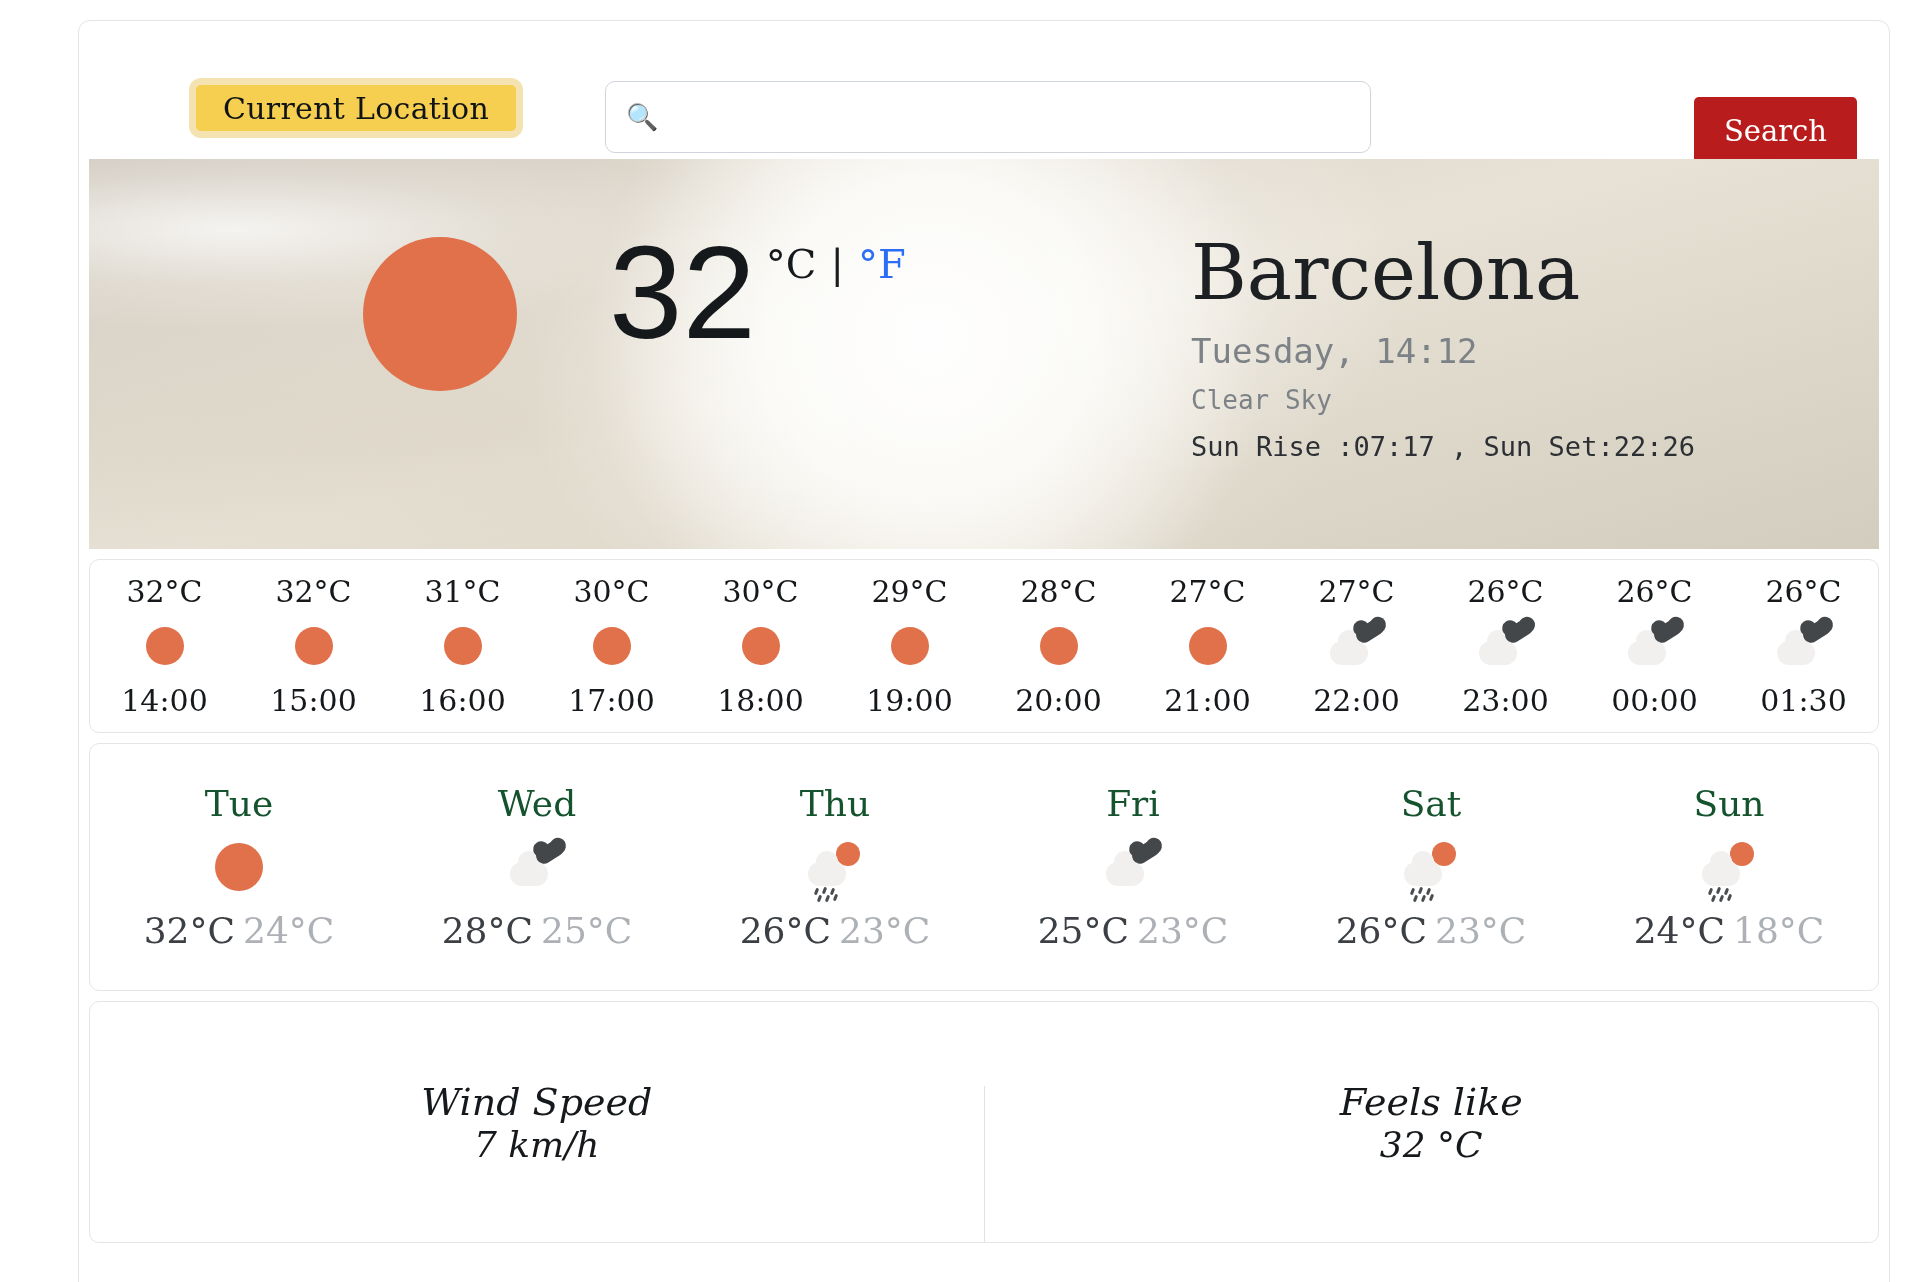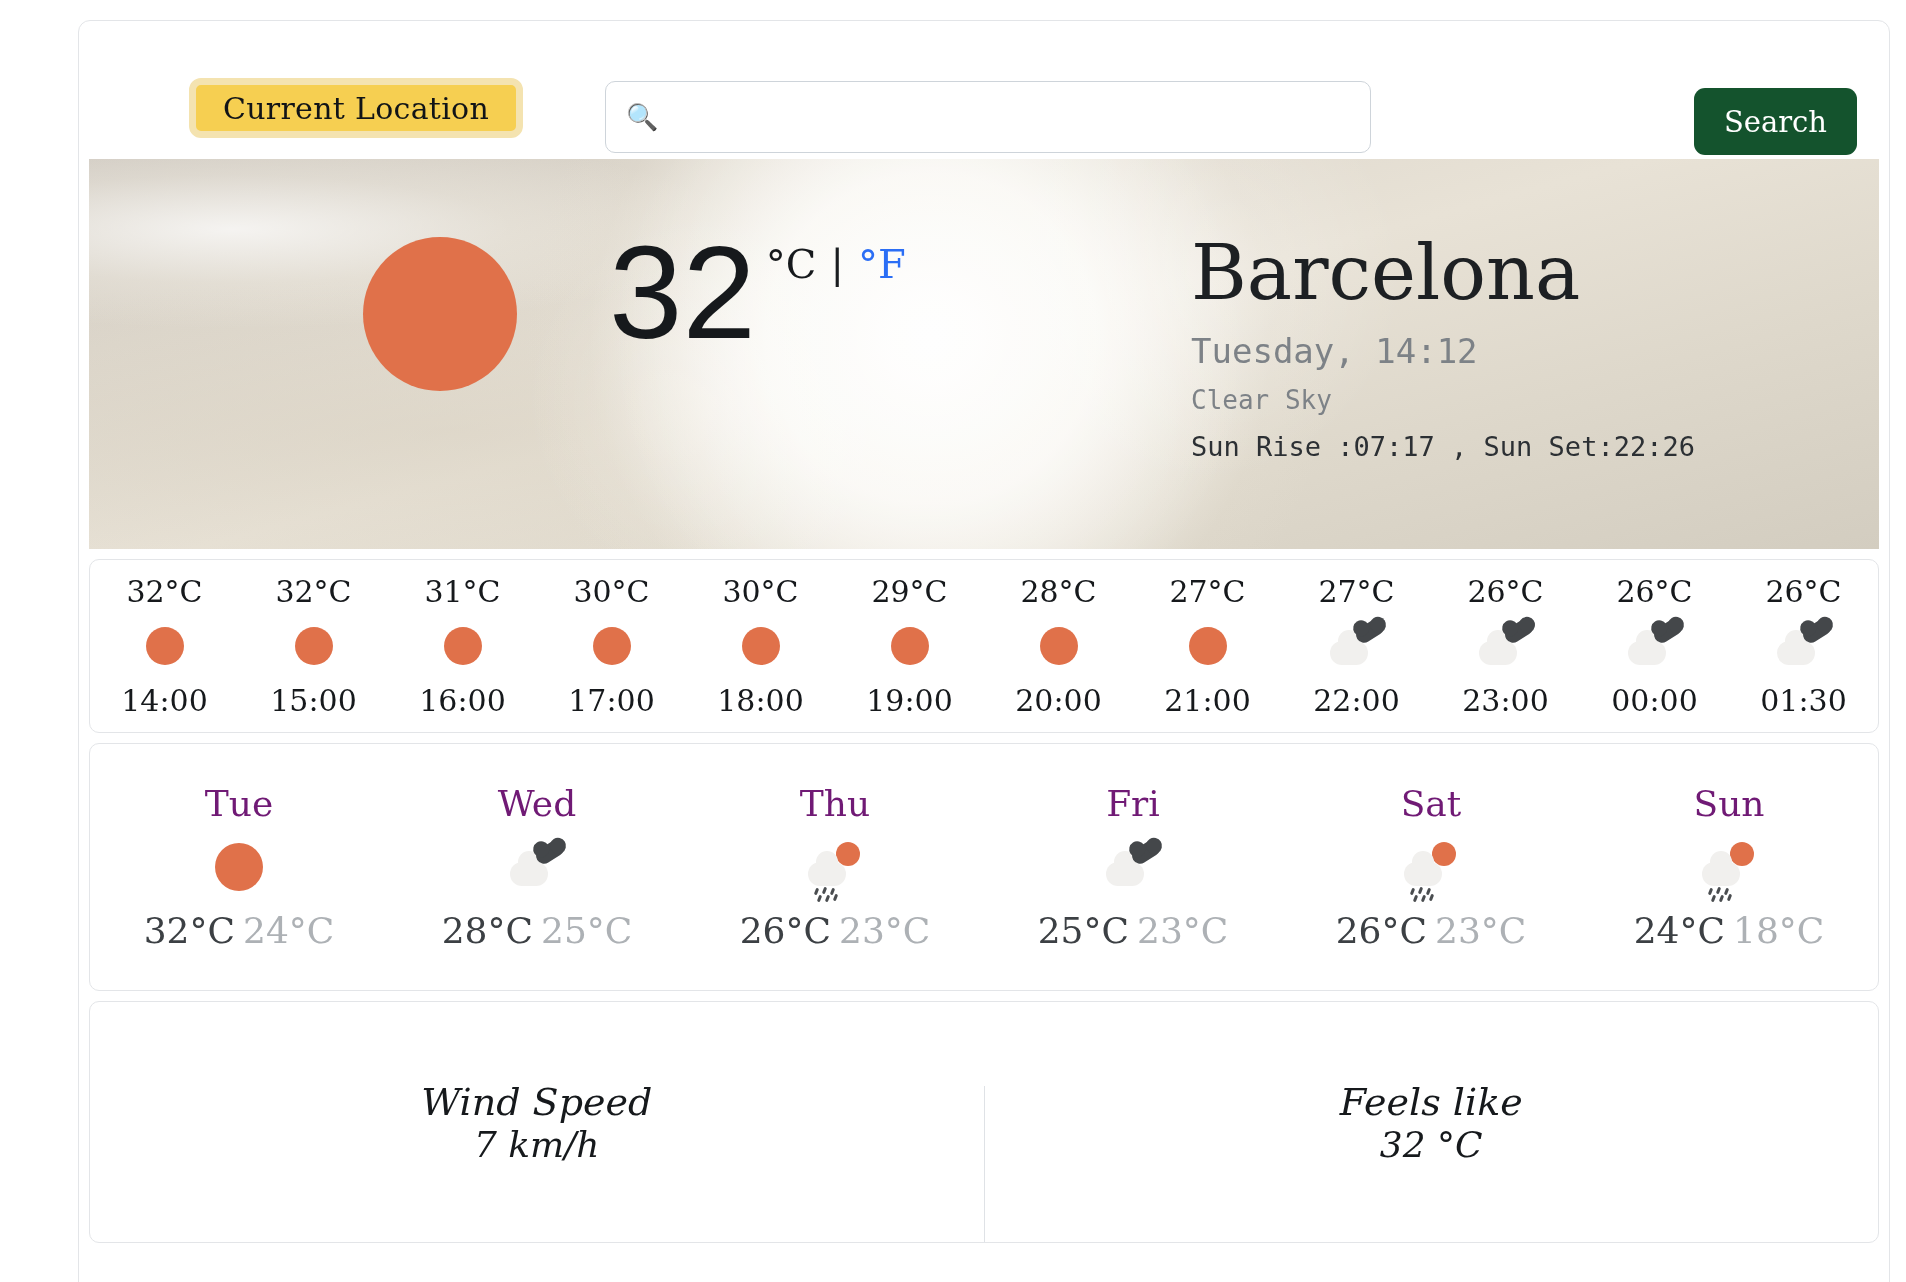--- a/index.html
+++ b/index.html
@@ -48,25 +48,25 @@
     border-radius: 10px;
     background: #ffffff;
     font-size: 26px;
     padding: 0 20px;
     color: #212529;
     font-family: "DejaVu Sans", sans-serif;
   }
   .search-input::placeholder { color: #6c757d; opacity: 1; }
   .btn-search {
     position: absolute;
-    left: 1615px; top: 67px;
+    left: 1615px; top: 76px;
     width: 163px; height: 67px;
-    background: #14532d;
+    background: #b91c1c;
     border: none;
-    border-radius: 11px;
+    border-radius: 5px;
     color: #ffffff;
     font-size: 29px;
     font-family: "DejaVu Serif", serif;
     cursor: pointer;
   }
 
   
   .hero {
     position: relative;
     margin: 0 10px;
@@ -238,21 +238,21 @@
     display: flex;
     height: 246px;
     align-items: center;
   }
   .day-cell {
     flex: 1 1 0;
     display: flex; flex-direction: column;
     align-items: center; justify-content: center;
     gap: 20px;
   }
-  .day-name { font-size: 36px; color: #701a75; font-family: "DejaVu Serif", serif; }
+  .day-name { font-size: 36px; color: #14532d; font-family: "DejaVu Serif", serif; }
   .day-temps { font-size: 36px; font-family: "DejaVu Serif", serif; }
   .day-max { color: #3c4044; }
   .day-min { color: #adb1b5; margin-left: 8px; }
 
   
   .stats {
     display: flex;
     height: 240px;
   }
   .stat {

